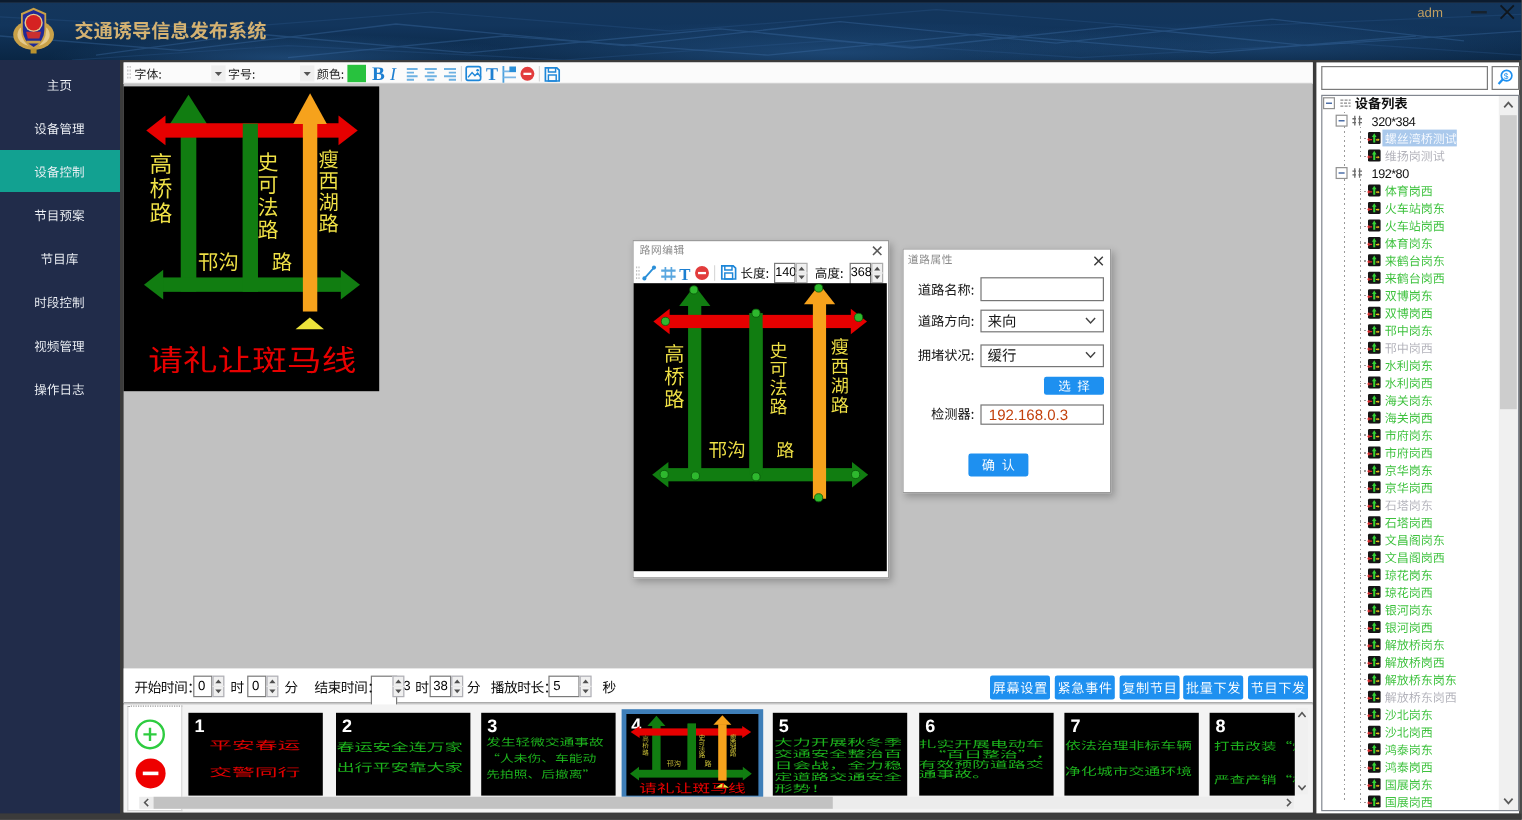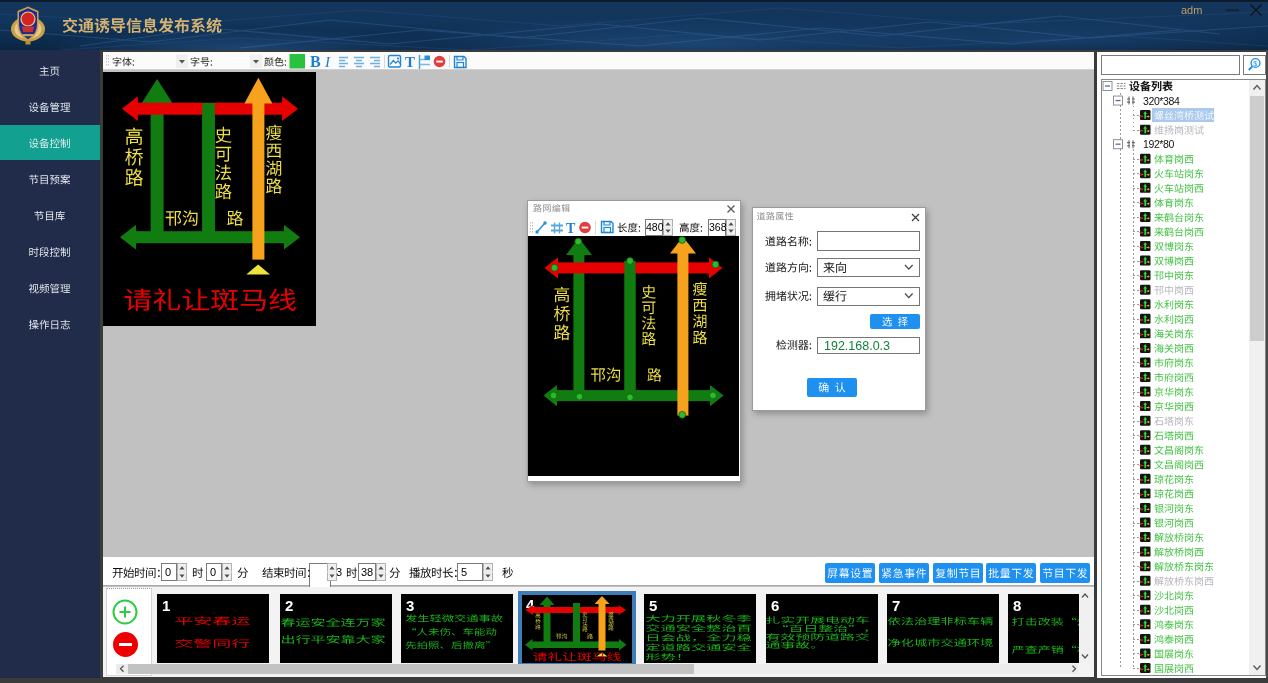--- a/index.html
+++ b/index.html
@@ -135,21 +135,21 @@
  <text x="39" y="33" font-family="Liberation Serif" font-size="14" font-weight="bold" fill="#1d7fd1">T</text>
  <circle cx="58" cy="27.5" r="5.8" fill="#e23c3c"></circle>
       <rect x="54.7" y="26.6" width="6.6" height="1.9" fill="#fff"></rect>
  <line x1="68.5" y1="21" x2="68.5" y2="34" stroke="#d9d9d9"></line>
  <g stroke="#1d86d8" fill="none" stroke-width="1.4">
   <path d="M74.5 21.5 h9.5 l2 2 v9 h-11.5 Z"></path>
   <path d="M77 21.5 v3.5 h6 v-3.5" stroke-width="1.2"></path>
   <rect x="77" y="27.5" width="6.5" height="5" stroke-width="1.2"></rect>
  </g>
 </svg>
-<div class="inp" style="left:645px;top:219px;width:18px;height:17px;border-color:#7a7a7a;font-size:10.5px;line-height:15px;text-align:center">480</div>
+<div class="inp" style="left:645px;top:219px;width:18px;height:17px;border-color:#7a7a7a;font-size:10.5px;line-height:15px;text-align:center">140</div>
 <div class="spin" style="left:663px;top:219px;height:17px;border-color:#adadad"></div>
 <div class="inp" style="left:708px;top:219px;width:18px;height:35px;border-color:#7a7a7a;font-size:10.5px;line-height:15px;text-align:center">368</div>
 <div class="spin" style="left:726px;top:219px;height:17px;border-color:#adadad"></div>
 <div class="abs" style="left:528px;top:236px;width:211px;height:240px;background:#000"></div>
 <svg class="abs" style="left:528px;top:236px" width="211" height="240">
  <g>
   <rect x="45.4" y="18" width="11" height="142" fill="#117d11"></rect>
   <path d="M50.9 2 L38 19 H64 Z" fill="#117d11"></path>
   <rect x="96.5" y="25" width="11" height="135" fill="#117d11"></rect>
   <rect x="27" y="154.1" width="157" height="11" fill="#117d11"></rect>
@@ -176,21 +176,21 @@
  </g>
 </svg>
 <div class="abs" style="left:752px;top:207px;width:174px;height:204px;background:#fff;border:1px solid #9b9b9b;box-shadow:2px 3px 6px rgba(0,0,0,.25)"></div>
 <svg class="abs" style="left:752px;top:207px" width="174" height="204">
  <path d="M160 7 l7 7 M167 7 l-7 7" stroke="#3a3a3a" stroke-width="1.2"></path>
 </svg>
 <div class="inp" style="left:817px;top:231px;width:103px;height:20px;border-color:#767676"></div>
 <div class="inp" style="left:817px;top:258px;width:103px;height:19px;border-color:#767676"></div>
 <div class="inp" style="left:817px;top:286.5px;width:103px;height:19px;border-color:#767676"></div>
 <div class="btn" style="left:870px;top:313.5px;width:50px;height:15.5px"></div>
-<div class="inp" style="left:817px;top:336.5px;width:103px;height:17px;border-color:#767676;font-size:12.5px;line-height:16px;padding-left:6px;color:#15803d">192.168.0.3</div>
+<div class="inp" style="left:817px;top:336.5px;width:103px;height:17px;border-color:#767676;font-size:12.5px;line-height:16px;padding-left:6px;color:#c2410c">192.168.0.3</div>
 <div class="btn" style="left:807px;top:378px;width:50px;height:18.5px"></div>
 <div class="abs" id="ctrlbar"></div>
 <div class="inp" style="left:161px;top:563px;width:16px;height:18px;border-color:#7a7a7a;font-size:11px;line-height:16px;padding-left:3px">0</div>
 <div class="spin" style="left:177px;top:563px;height:18px"></div>
 <div class="inp" style="left:206px;top:563px;width:16px;height:18px;border-color:#7a7a7a;font-size:11px;line-height:16px;padding-left:3px">0</div>
 <div class="spin" style="left:222px;top:563px;height:18px"></div>
 <div class="inp" style="left:309px;top:563px;width:18px;height:32px;border-color:#7a7a7a;font-size:11px;line-height:16px;padding-left:20px">23</div>
 <div class="spin" style="left:327px;top:563px;height:18px"></div>
 <div class="inp" style="left:358px;top:563px;width:18px;height:18px;border-color:#7a7a7a;font-size:11px;line-height:16px;padding-left:2px">38</div>
 <div class="spin" style="left:376px;top:563px;height:18px"></div>

